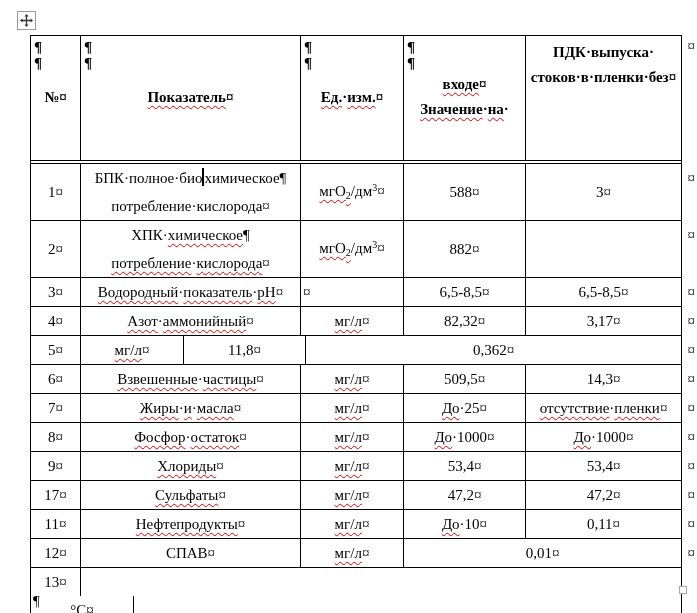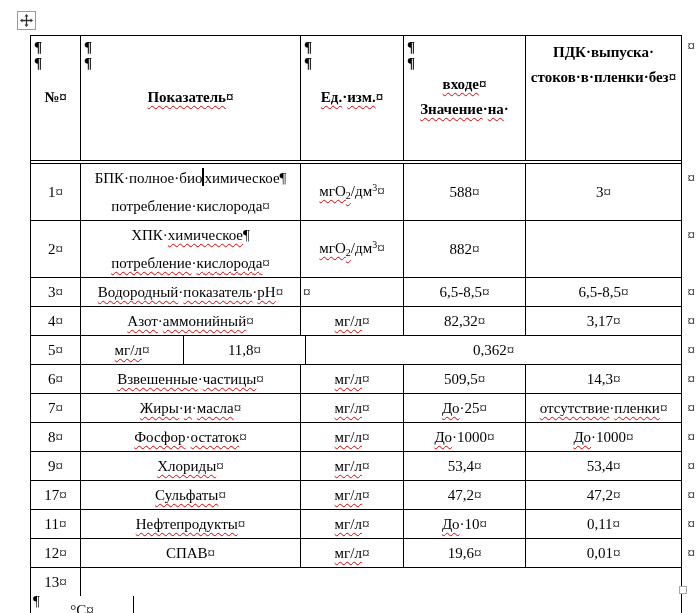--- a/index.html
+++ b/index.html
@@ -315,23 +315,20 @@
       <div class="row body-row">
         <div class="cell c1">
           <div class="line"><span>12</span><span class="fmark">¤</span></div>
         </div>
         <div class="cell c2">
           <div class="line"><span>СПАВ</span><span class="fmark">¤</span></div>
         </div>
         <div class="cell c3">
           <div class="line"><span class="sp">мг/л</span><span class="fmark">¤</span></div>
         </div>
-        <div class="cell c4">
-          <div class="line"><span>19,6</span><span class="fmark">¤</span></div>
-        </div>
         <div class="cell c5">
           <div class="line"><span>0,01</span><span class="fmark">¤</span></div>
         </div>
         <span class="row-end">¤</span>
       </div>
       <div class="row body-row">
         <div class="cell c1">
           <div class="line"><span>13</span><span class="fmark">¤</span></div>
         </div>
         <div class="cell c3">

